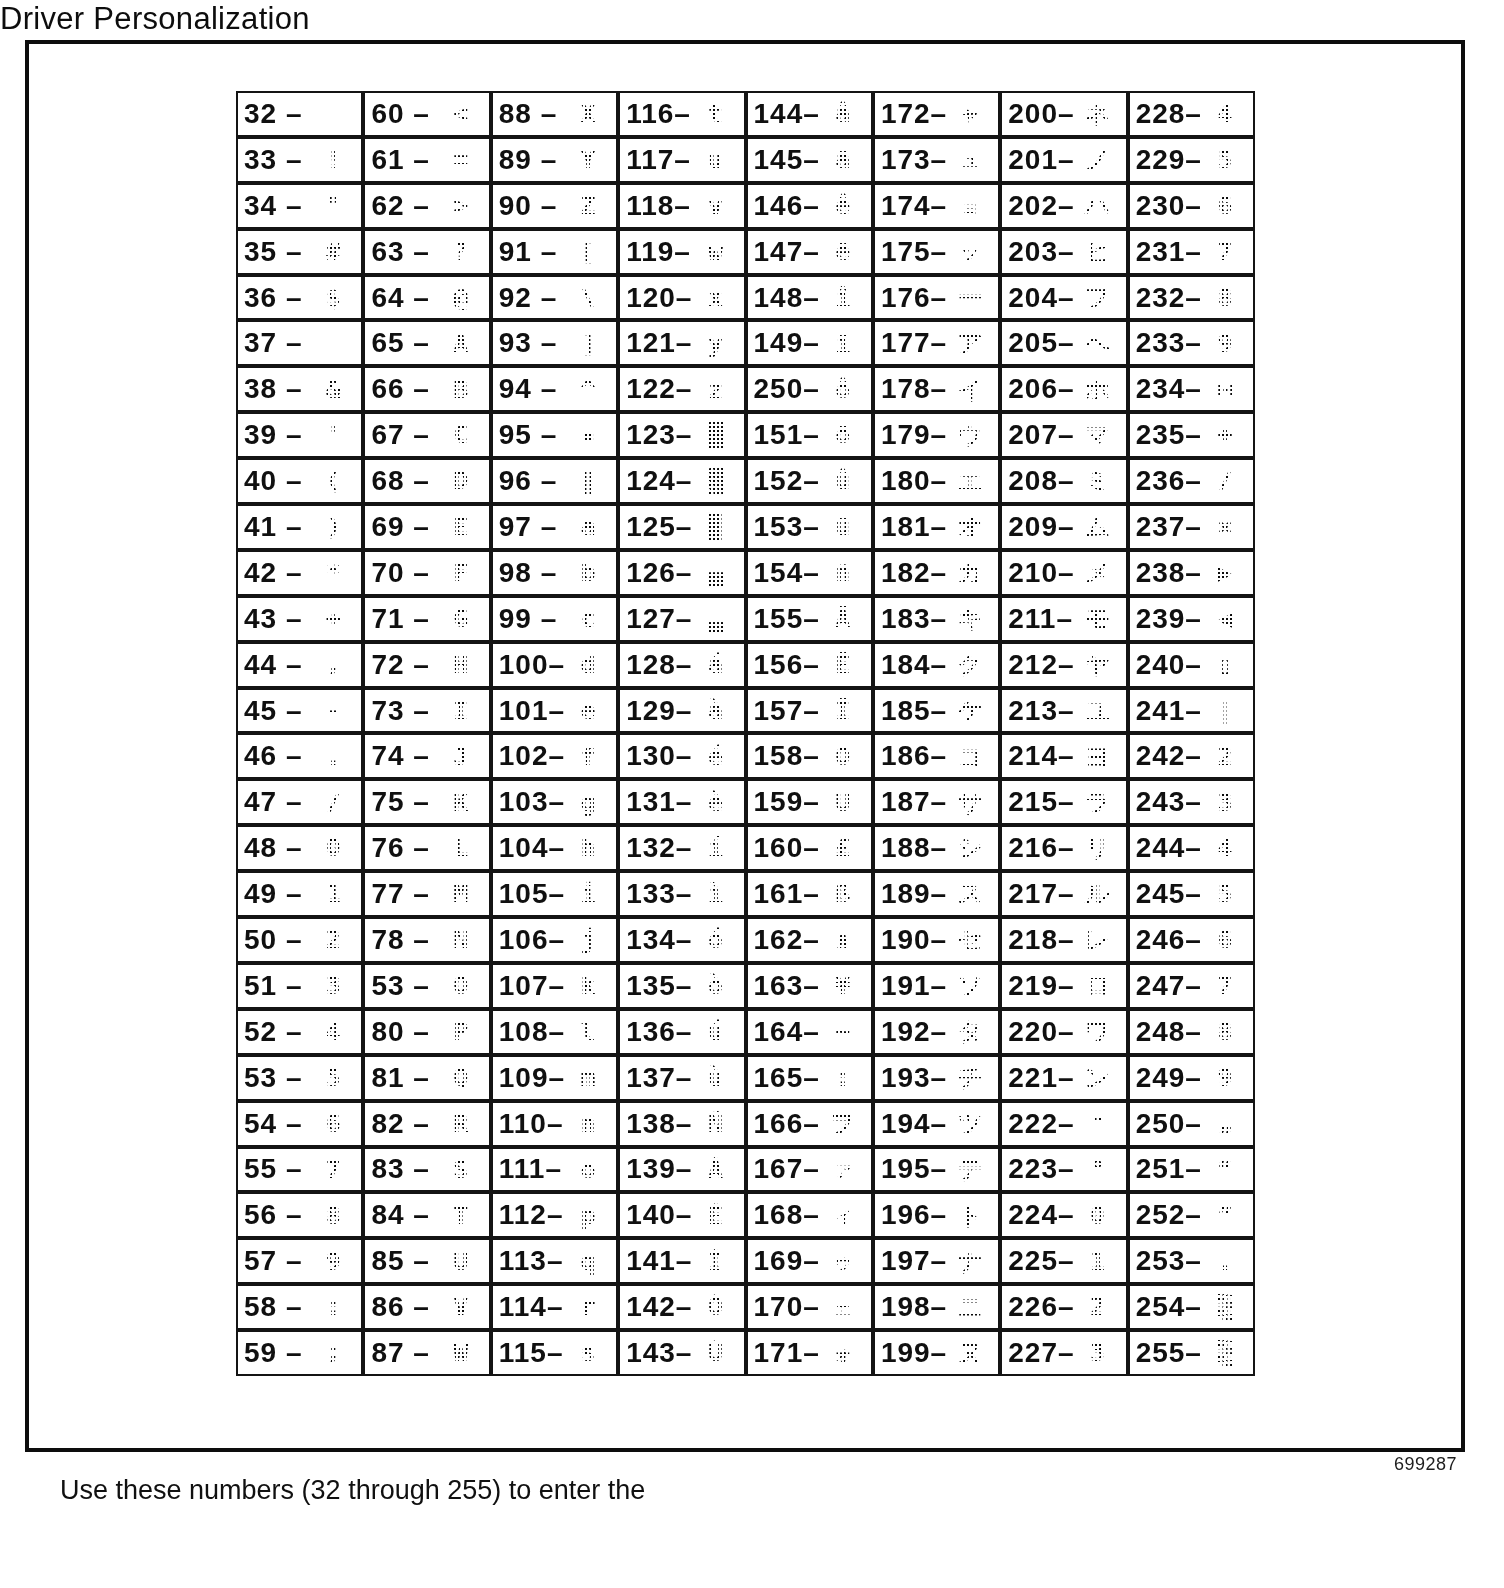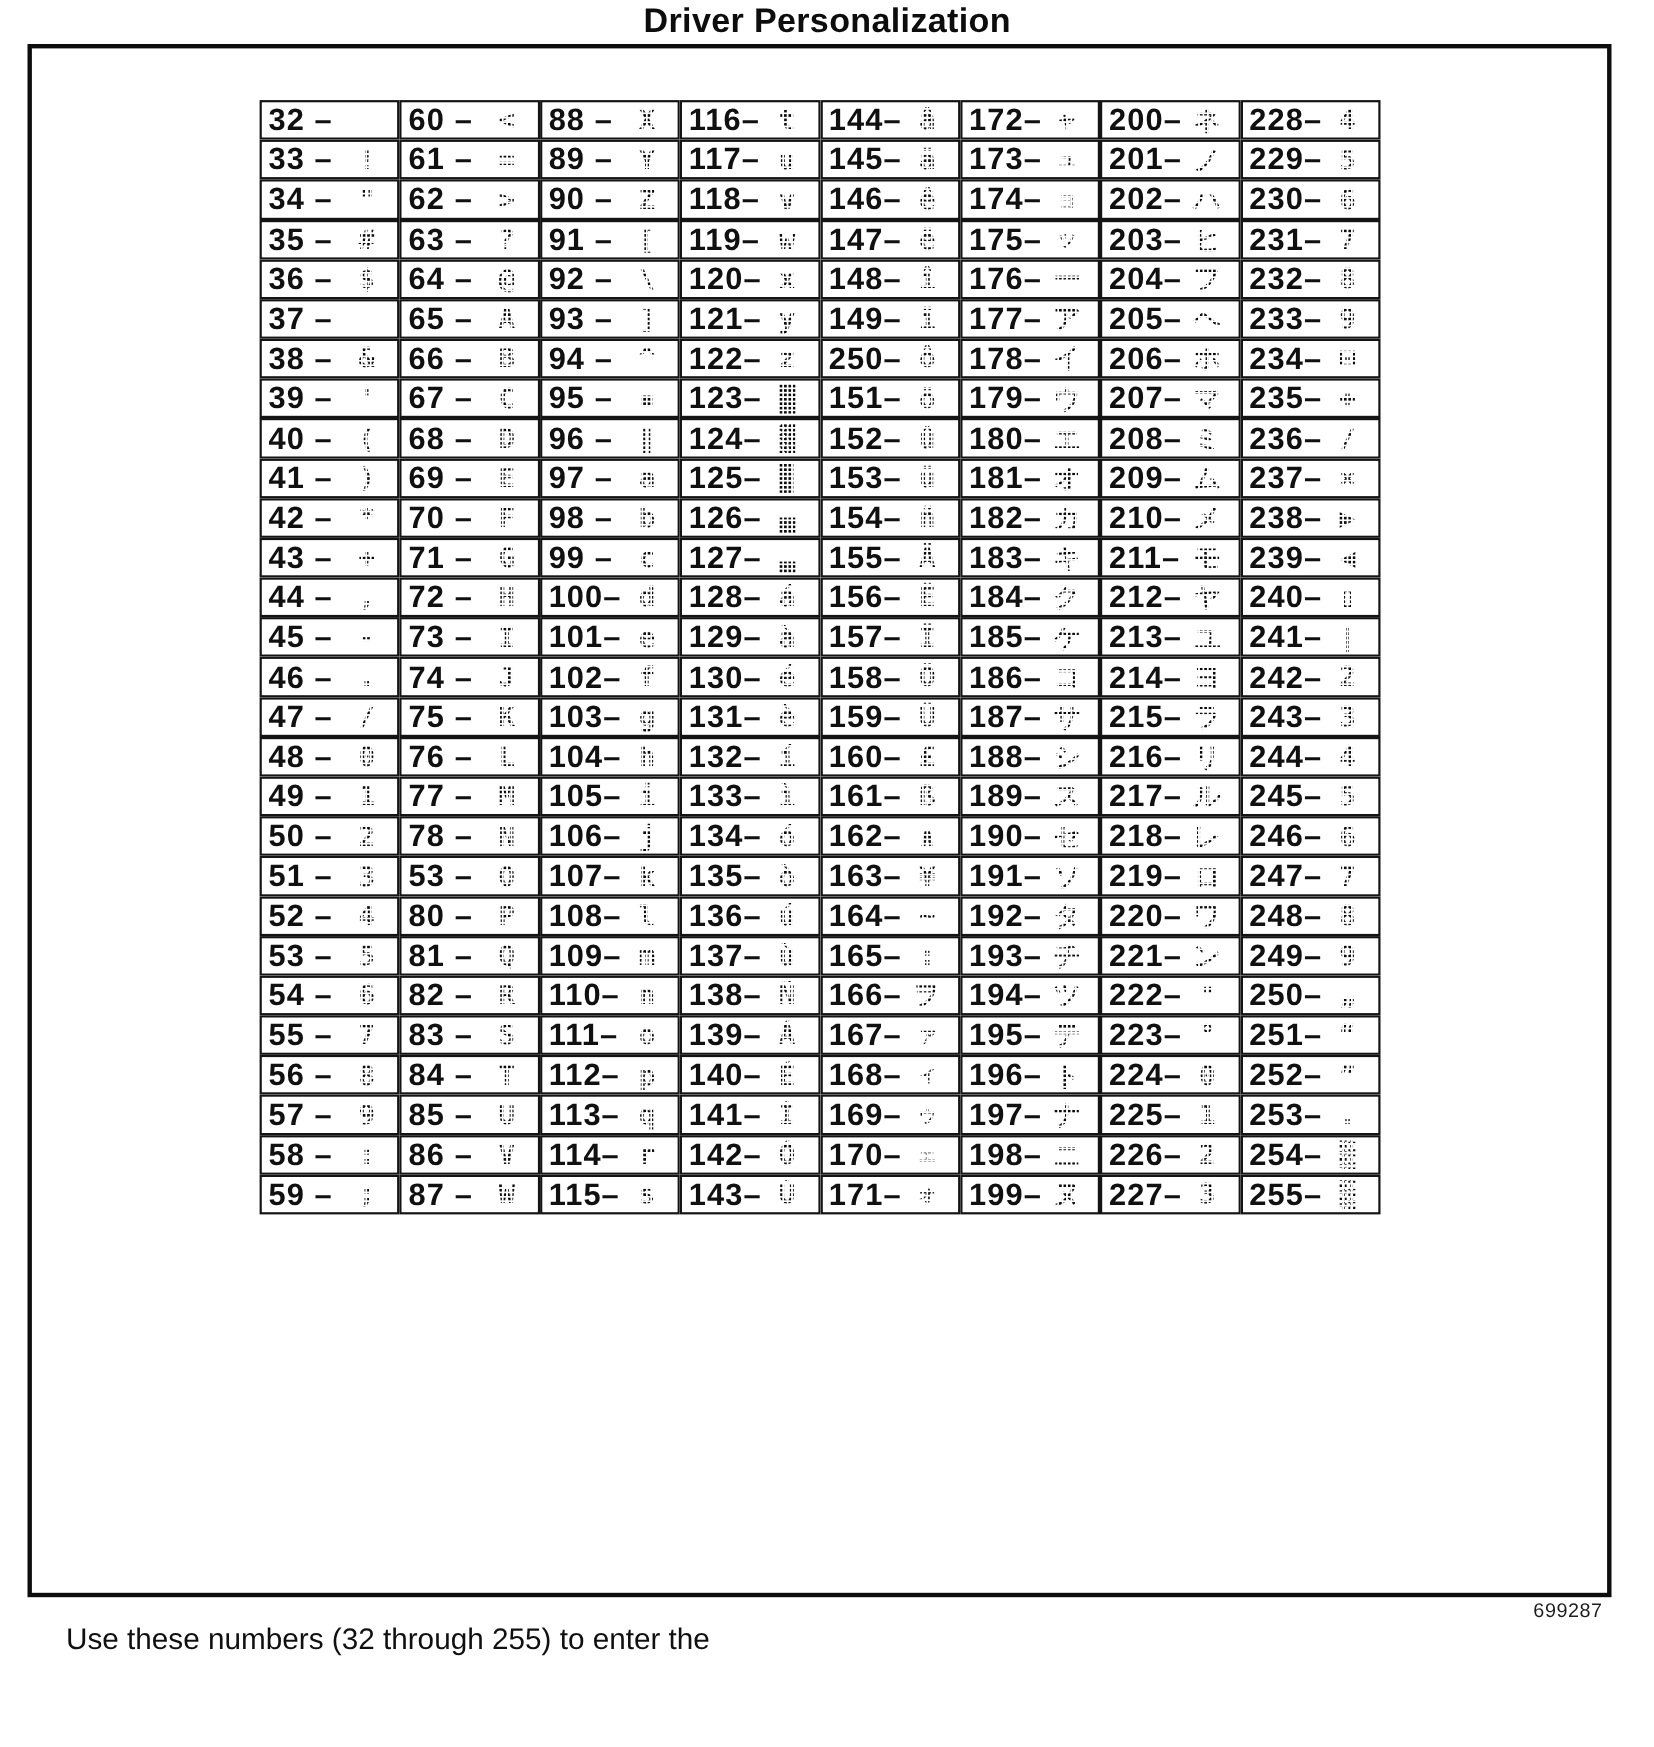--- a/index.html
+++ b/index.html
@@ -1,29 +1,29 @@
 <!DOCTYPE html>
 <html><head>
 <meta charset="utf-8">
 <style>
   html,body{margin:0;padding:0;}
   body{
     width:1504px;height:1588px;position:relative;background:#ffffff;
     font-family:"Liberation Sans",sans-serif;color:#101010;overflow:hidden;
   }
   .title{
-    position:absolute;top:1px;left:0;width:100%;text-align:center;margin:0;
-    font-size:31px;font-weight:700;letter-spacing:.3px;color:#0d0d0d;
+    position:absolute;top:1px;left:0;width:100%;margin:0;
+    font-size:31px;font-weight:400;letter-spacing:.3px;color:#0d0d0d;
   }
   .frame{
     position:absolute;left:25px;top:40px;width:1432px;height:1404px;
     border:4px solid #0d0d0d;background:#ffffff;
   }
   .grid{
-    position:absolute;left:207px;top:47px;width:1019px;height:1013px;
+    position:absolute;left:207px;top:47px;width:1019px;height:1285px;
     display:grid;grid-template-columns:repeat(8,1fr);
     grid-template-rows:repeat(28,1fr);grid-auto-flow:column;
   }
   .cell{
     border:2px solid #141414;display:flex;align-items:center;
     justify-content:space-between;padding:0 8px 0 6px;overflow:hidden;
     background:#fff;
   }
   .lbl{
     font-size:28px;font-weight:700;letter-spacing:1px;white-space:pre;

